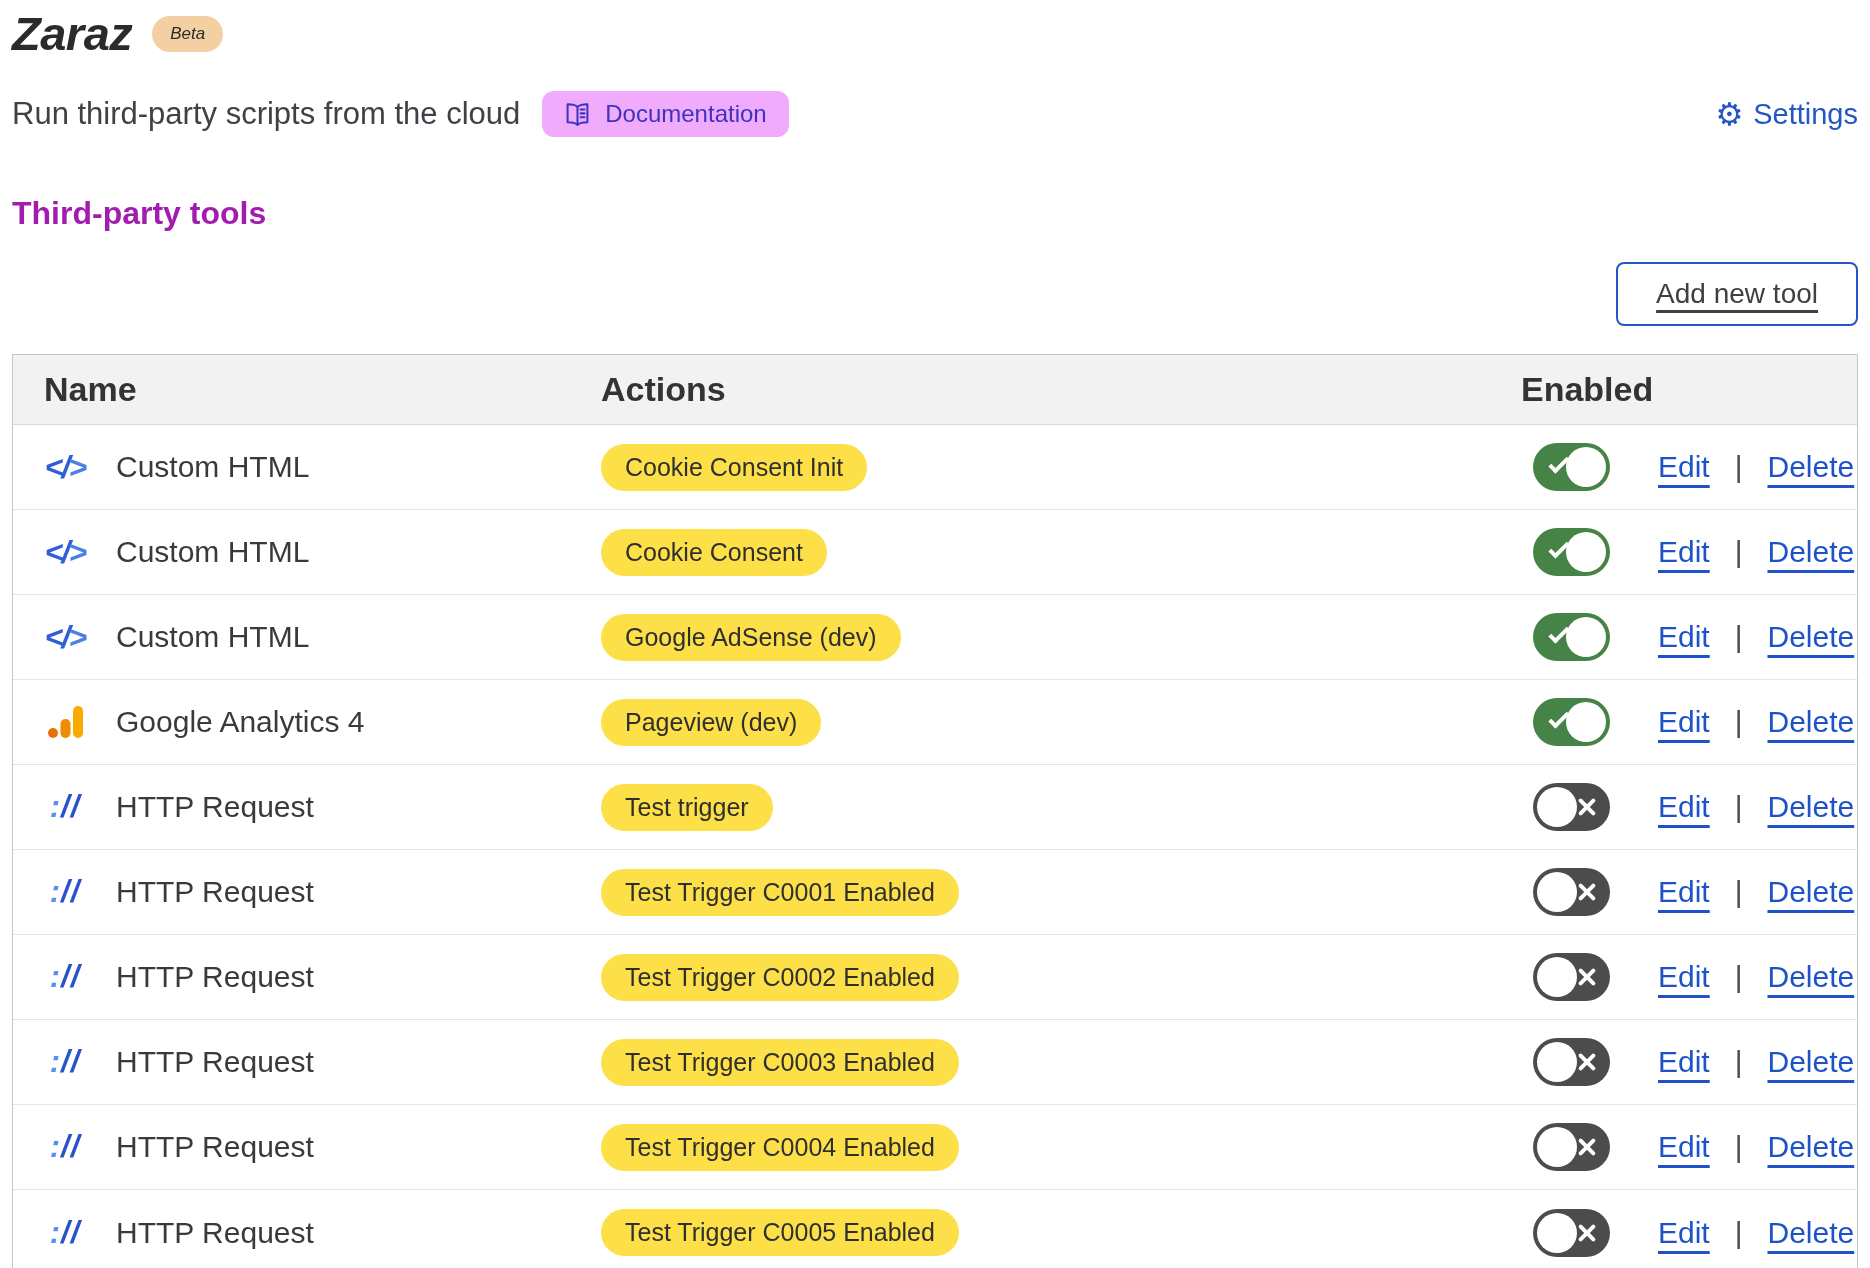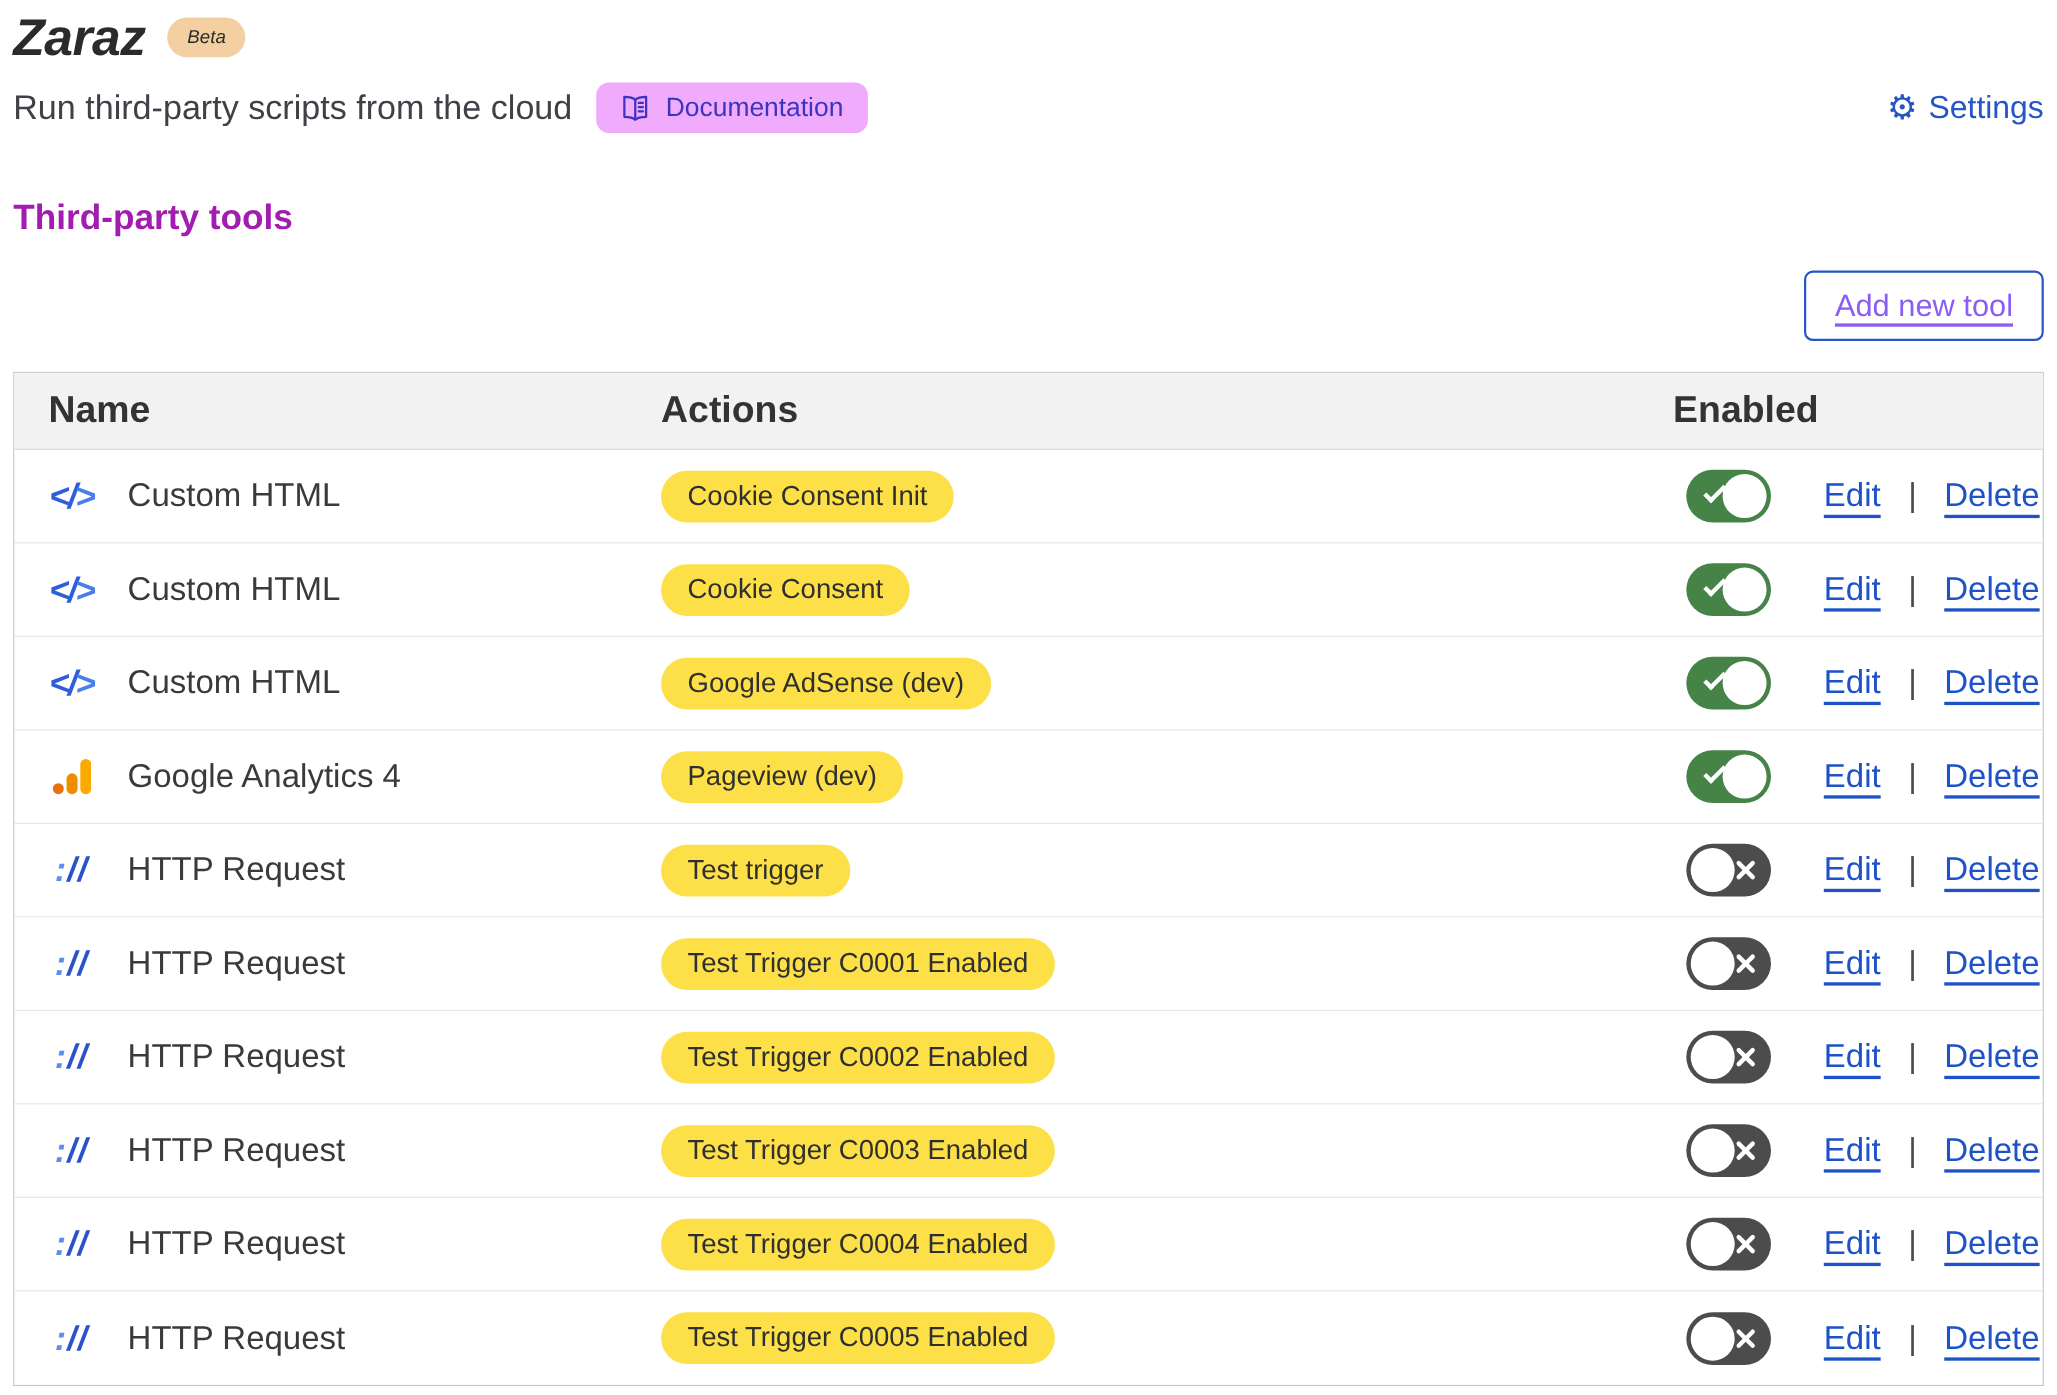--- a/index.html
+++ b/index.html
@@ -13,21 +13,21 @@
     padding: 6px 12px 0 12px;
   }
 
   
   .title-row { display: flex; align-items: center; gap: 20px; font-style: italic; }
   .page-title { font-size: 47px; font-weight: 700; color: #2b2b2b; letter-spacing: -0.5px; }
   .beta-badge {
     background: #f3cfa1; color: #2b2b2b;
     font-size: 17px; padding: 8px 18px; border-radius: 22px;
   }
-  .subtitle-row { display: flex; align-items: center; gap: 22px; margin-top: 14px; }
+  .subtitle-row { display: flex; align-items: center; gap: 22px; margin-top: 30px; }
   .subtitle { font-size: 31px; color: #3f4147; }
   .doc-pill {
     display: inline-flex; align-items: center; gap: 14px;
     background: #f0abfc; color: #3c33c0;
     font-size: 24px; padding: 9px 22px; border-radius: 12px;
     cursor: pointer; text-decoration: none;
   }
   .doc-pill svg { display: block; }
   .settings-link {
     margin-left: auto; display: inline-flex; align-items: center; gap: 10px;
@@ -35,21 +35,21 @@
   }
   .gear-glyph { font-family: "DejaVu Sans", sans-serif; font-size: 31px; line-height: 1; }
 
   
   .section-heading { font-size: 32px; font-weight: 700; color: #a21caf; margin-top: 58px; }
   .manage-row { display: flex; align-items: center; margin-top: 30px; }
   .manage-text { font-size: 31px; color: #3a3d42; }
   .add-btn {
     margin-left: auto; background: #fff;
     border: 2px solid #2457c5; border-radius: 8px;
-    padding: 14px 26px; font-size: 28px; color: #8b5cf6;
+    padding: 14px 38px; font-size: 28px; color: #404040;
     cursor: pointer; font-family: inherit; text-align: right;
   }
   .add-btn span { text-decoration: underline; text-underline-offset: 7px; text-decoration-thickness: 3px; }
 
   
   .tools-table { margin-top: 28px; border: 1px solid #c6c6c6; background: #fff; }
   .thead {
     display: flex; align-items: center; height: 70px;
     background: #f2f2f2; border-bottom: 1px solid #d9d9d9;
     font-size: 34px; font-weight: 700; color: #333;

